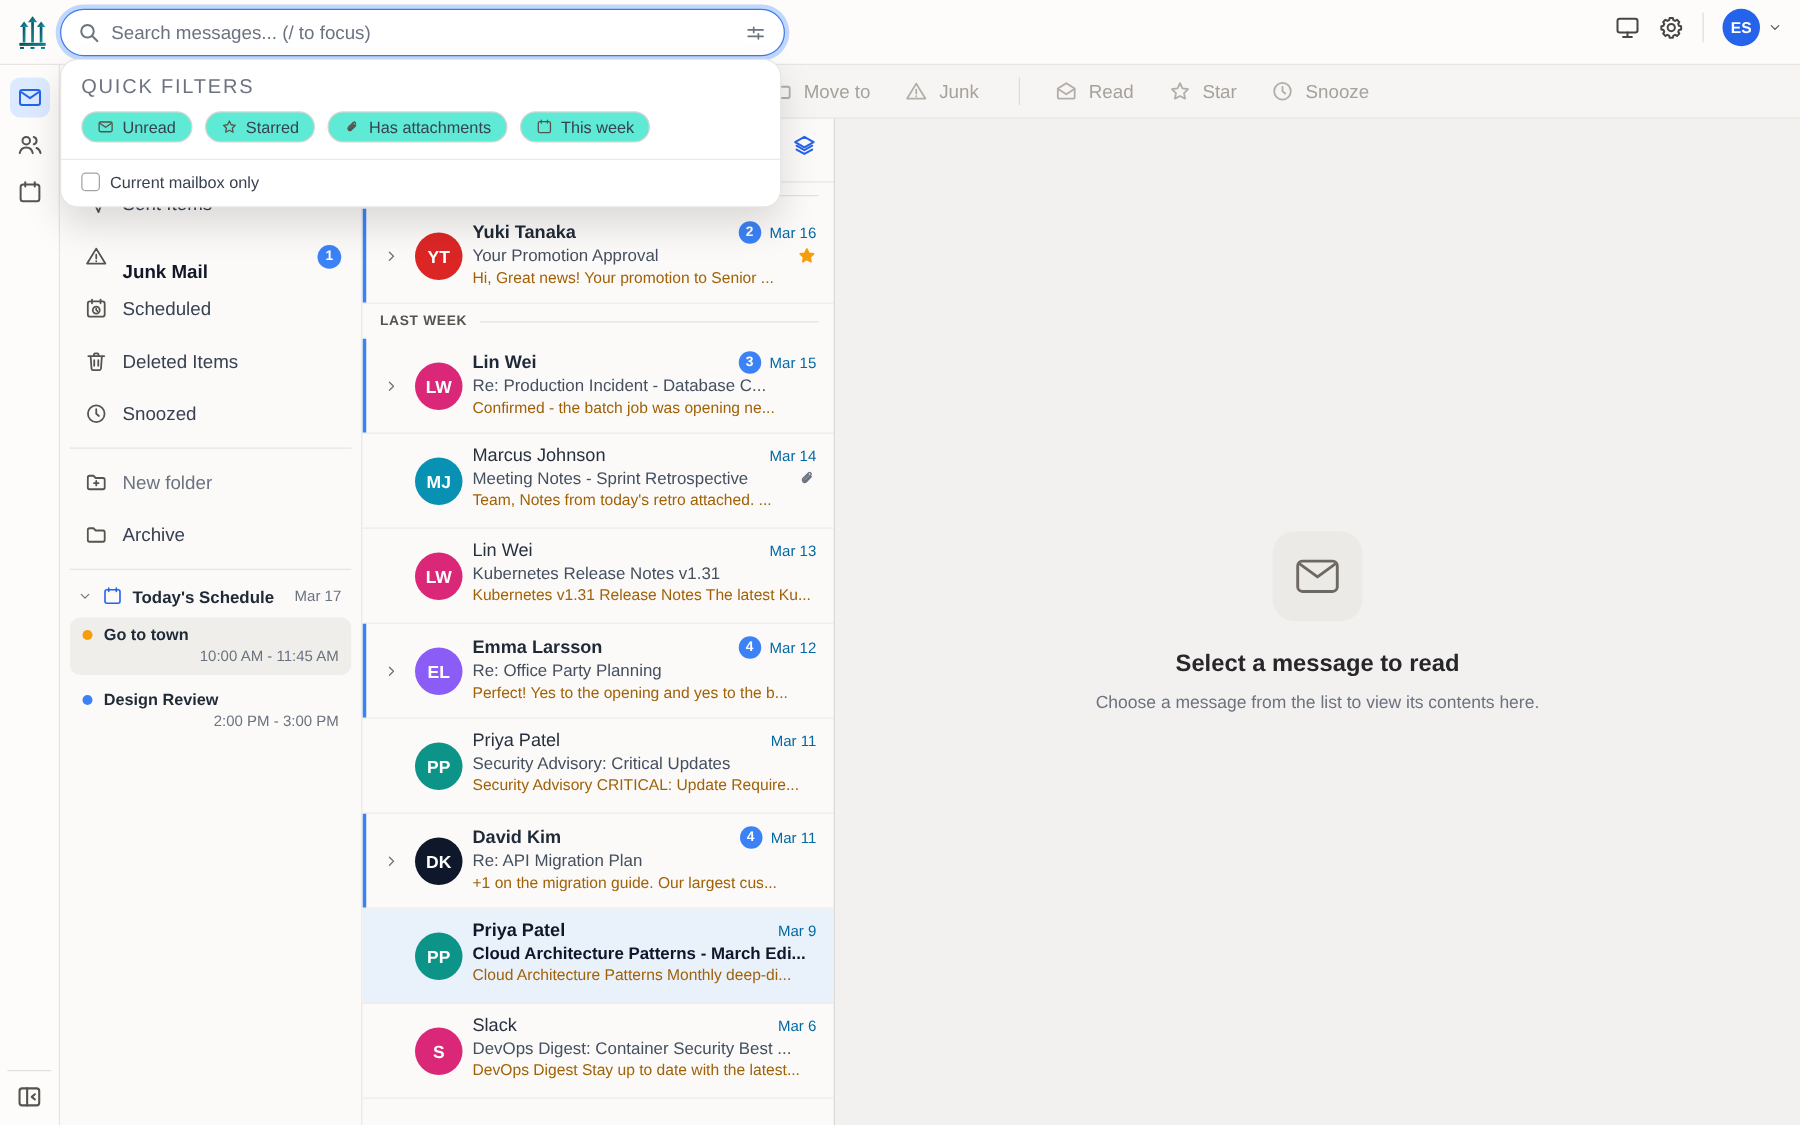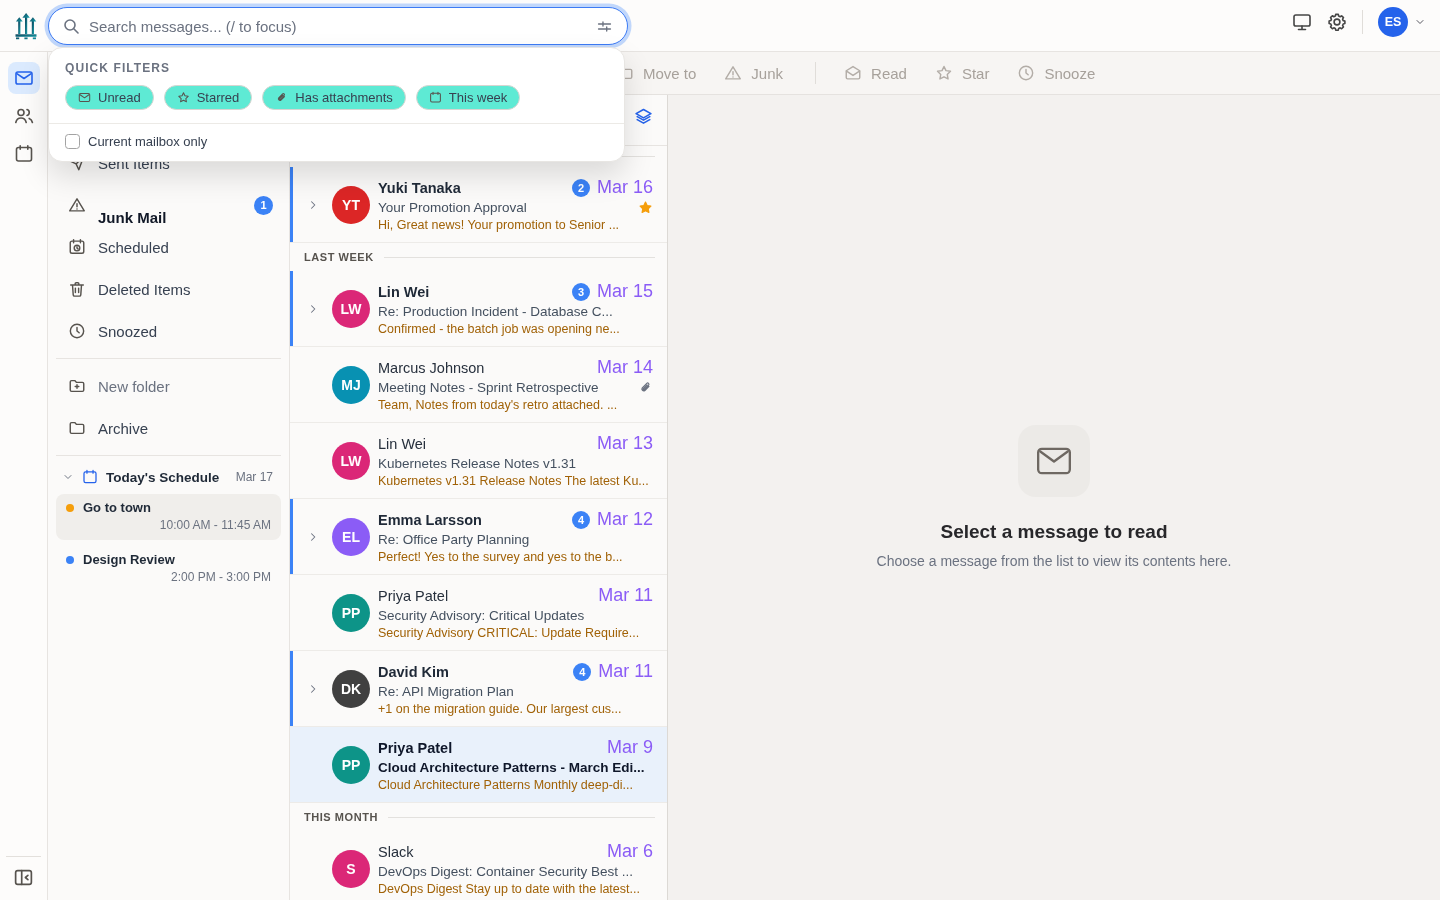--- a/index.html
+++ b/index.html
@@ -80,42 +80,42 @@
   .row.unread::before { content:''; position:absolute; left:0; top:0; bottom:0; width:3px; background:#3b82f6; }
   .row.selected { background:#e9f1fb; }
   .row .thread-chev { position:absolute; left:17px; top:50%; transform:translateY(-50%); color:#6b7280; }
   .msg-avatar { position:absolute; left:42px; top:19px; width:38px; height:38px; border-radius:50%;
     color:#fff; font-size:14px; font-weight:700; display:flex; align-items:center; justify-content:center; }
   .m-l1 { display:flex; align-items:center; gap:7px; }
   .m-name { flex:1; font-size:14.5px; font-weight:500; color:#27303d; white-space:nowrap; overflow:hidden; }
   .row.unread .m-name { font-weight:600; color:#1f2937; }
   .m-badge { width:18px; height:18px; border-radius:50%; background:#3b82f6; color:#fff; font-size:11px;
     font-weight:700; display:flex; align-items:center; justify-content:center; flex:none; }
-  .m-date { font-size:18px; color:#8b5cf6; flex:none; }
+  .m-date { font-size:12px; color:#0369a1; flex:none; }
   .m-l2 { display:flex; align-items:center; margin-top:2px; gap:8px; }
   .m-subject { flex:1; font-size:13.5px; color:#44505f; white-space:nowrap; overflow:hidden; }
   .row.selected .m-name, .row.selected .m-subject { font-weight:700; color:#0f172a; }
   .star-ico { color:#f59e0b; flex:none; }
   .star-ico svg { fill:#f59e0b; stroke:#f59e0b; }
   .clip-ico { color:#6b7280; flex:none; }
   .m-preview { margin-top:3px; font-size:12.5px; color:#a16207; white-space:nowrap; overflow:hidden; }
 
   
   .main { position:absolute; left:668px; top:95px; right:0; bottom:0; background:#f3f1ef; }
   .empty { position:absolute; left:0; right:0; top:330px; display:flex; flex-direction:column; align-items:center; }
   .empty-iconbox { width:72px; height:72px; border-radius:18px; background:#eceae7; color:#6e6862;
     display:flex; align-items:center; justify-content:center; }
   .empty-iconbox svg { stroke-width:2.2; }
   .empty-title { margin-top:24px; font-size:19px; font-weight:700; color:#27272a; }
   .empty-sub { margin-top:10px; font-size:14px; color:#6b7280; }
 
   
   .qf { position:absolute; left:48px; top:47px; width:577px; background:#fff; border:1px solid #e8e6e3;
     border-radius:14px; box-shadow:0 14px 30px rgba(0,0,0,.13); z-index:60; overflow:hidden; }
-  .qf-title { margin:13px 16px 0; font-size:12px; font-weight:700; letter-spacing:.09em; color:#6b7280; }
+  .qf-title { margin:13px 16px 0; font-size:16px; font-weight:400; letter-spacing:.09em; color:#6b7280; }
   .qf-chips { display:flex; gap:10px; margin:10px 16px 13px; }
   .chip { display:flex; align-items:center; gap:7px; height:25px; padding:0 12px; border-radius:13px;
     border:1px solid #d8d5d1; background:#5eead4; font-size:13px; color:#374151; cursor:pointer; }
   .chip svg { color:#57534e; }
   .qf-div { height:1px; background:#eceae6; }
   .qf-check { display:flex; align-items:center; gap:8px; margin:10px 16px 12px; cursor:pointer; }
   .cbox { width:15px; height:15px; border:1.4px solid #a3a3a3; border-radius:3.5px; background:#fff; }
   .qf-check span { font-size:13px; color:#374151; }
 </style>
 </head>
@@ -468,42 +468,42 @@
     </span>
     <span class="msg-avatar" style="background-color: rgb(139, 92, 246);">EL</span>
     <div class="m-l1">
       <span class="m-name">Emma Larsson</span>
       <span class="m-badge">4</span>
       <span class="m-date">Mar 12</span>
     </div>
     <div class="m-l2">
         <span class="m-subject">Re: Office Party Planning</span>
       </div>
-    <div class="m-preview">Perfect! Yes to the survey and yes to the b...</div>
+    <div class="m-preview">Perfect! Yes to the opening and yes to the b...</div>
   </div>
 
   <div class="row">
     <span class="msg-avatar" style="background-color: rgb(13, 148, 136);">PP</span>
     <div class="m-l1">
       <span class="m-name">Priya Patel</span>
       <span class="m-date">Mar 11</span>
     </div>
     <div class="m-l2">
         <span class="m-subject">Security Advisory: Critical Updates</span>
       </div>
     <div class="m-preview">Security Advisory CRITICAL: Update Require...</div>
   </div>
 
   <div class="row unread">
     <span class="thread-chev">
       <svg width="13" height="13" viewBox="0 0 20 20">
           <path d="M7 5l5 5-5 5"></path>
         </svg>
     </span>
-    <span class="msg-avatar" style="background-color: #404040;">DK</span>
+    <span class="msg-avatar" style="background-color: #0f172a;">DK</span>
     <div class="m-l1">
       <span class="m-name">David Kim</span>
       <span class="m-badge">4</span>
       <span class="m-date">Mar 11</span>
     </div>
     <div class="m-l2">
         <span class="m-subject">Re: API Migration Plan</span>
       </div>
     <div class="m-preview">+1 on the migration guide. Our largest cus...</div>
   </div>
@@ -513,24 +513,20 @@
     <div class="m-l1">
       <span class="m-name">Priya Patel</span>
       <span class="m-date">Mar 9</span>
     </div>
     <div class="m-l2">
         <span class="m-subject">Cloud Architecture Patterns - March Edi...</span>
       </div>
     <div class="m-preview">Cloud Architecture Patterns Monthly deep-di...</div>
   </div>
 
-  <div class="group-header">
-    <span class="group-label">THIS MONTH</span>
-      <span class="group-line"></span>
-  </div>
 
   <div class="row">
     <span class="msg-avatar" style="background-color: rgb(219, 39, 119);">S</span>
     <div class="m-l1">
       <span class="m-name">Slack</span>
       <span class="m-date">Mar 6</span>
     </div>
     <div class="m-l2">
         <span class="m-subject">DevOps Digest: Container Security Best ...</span>
       </div>

